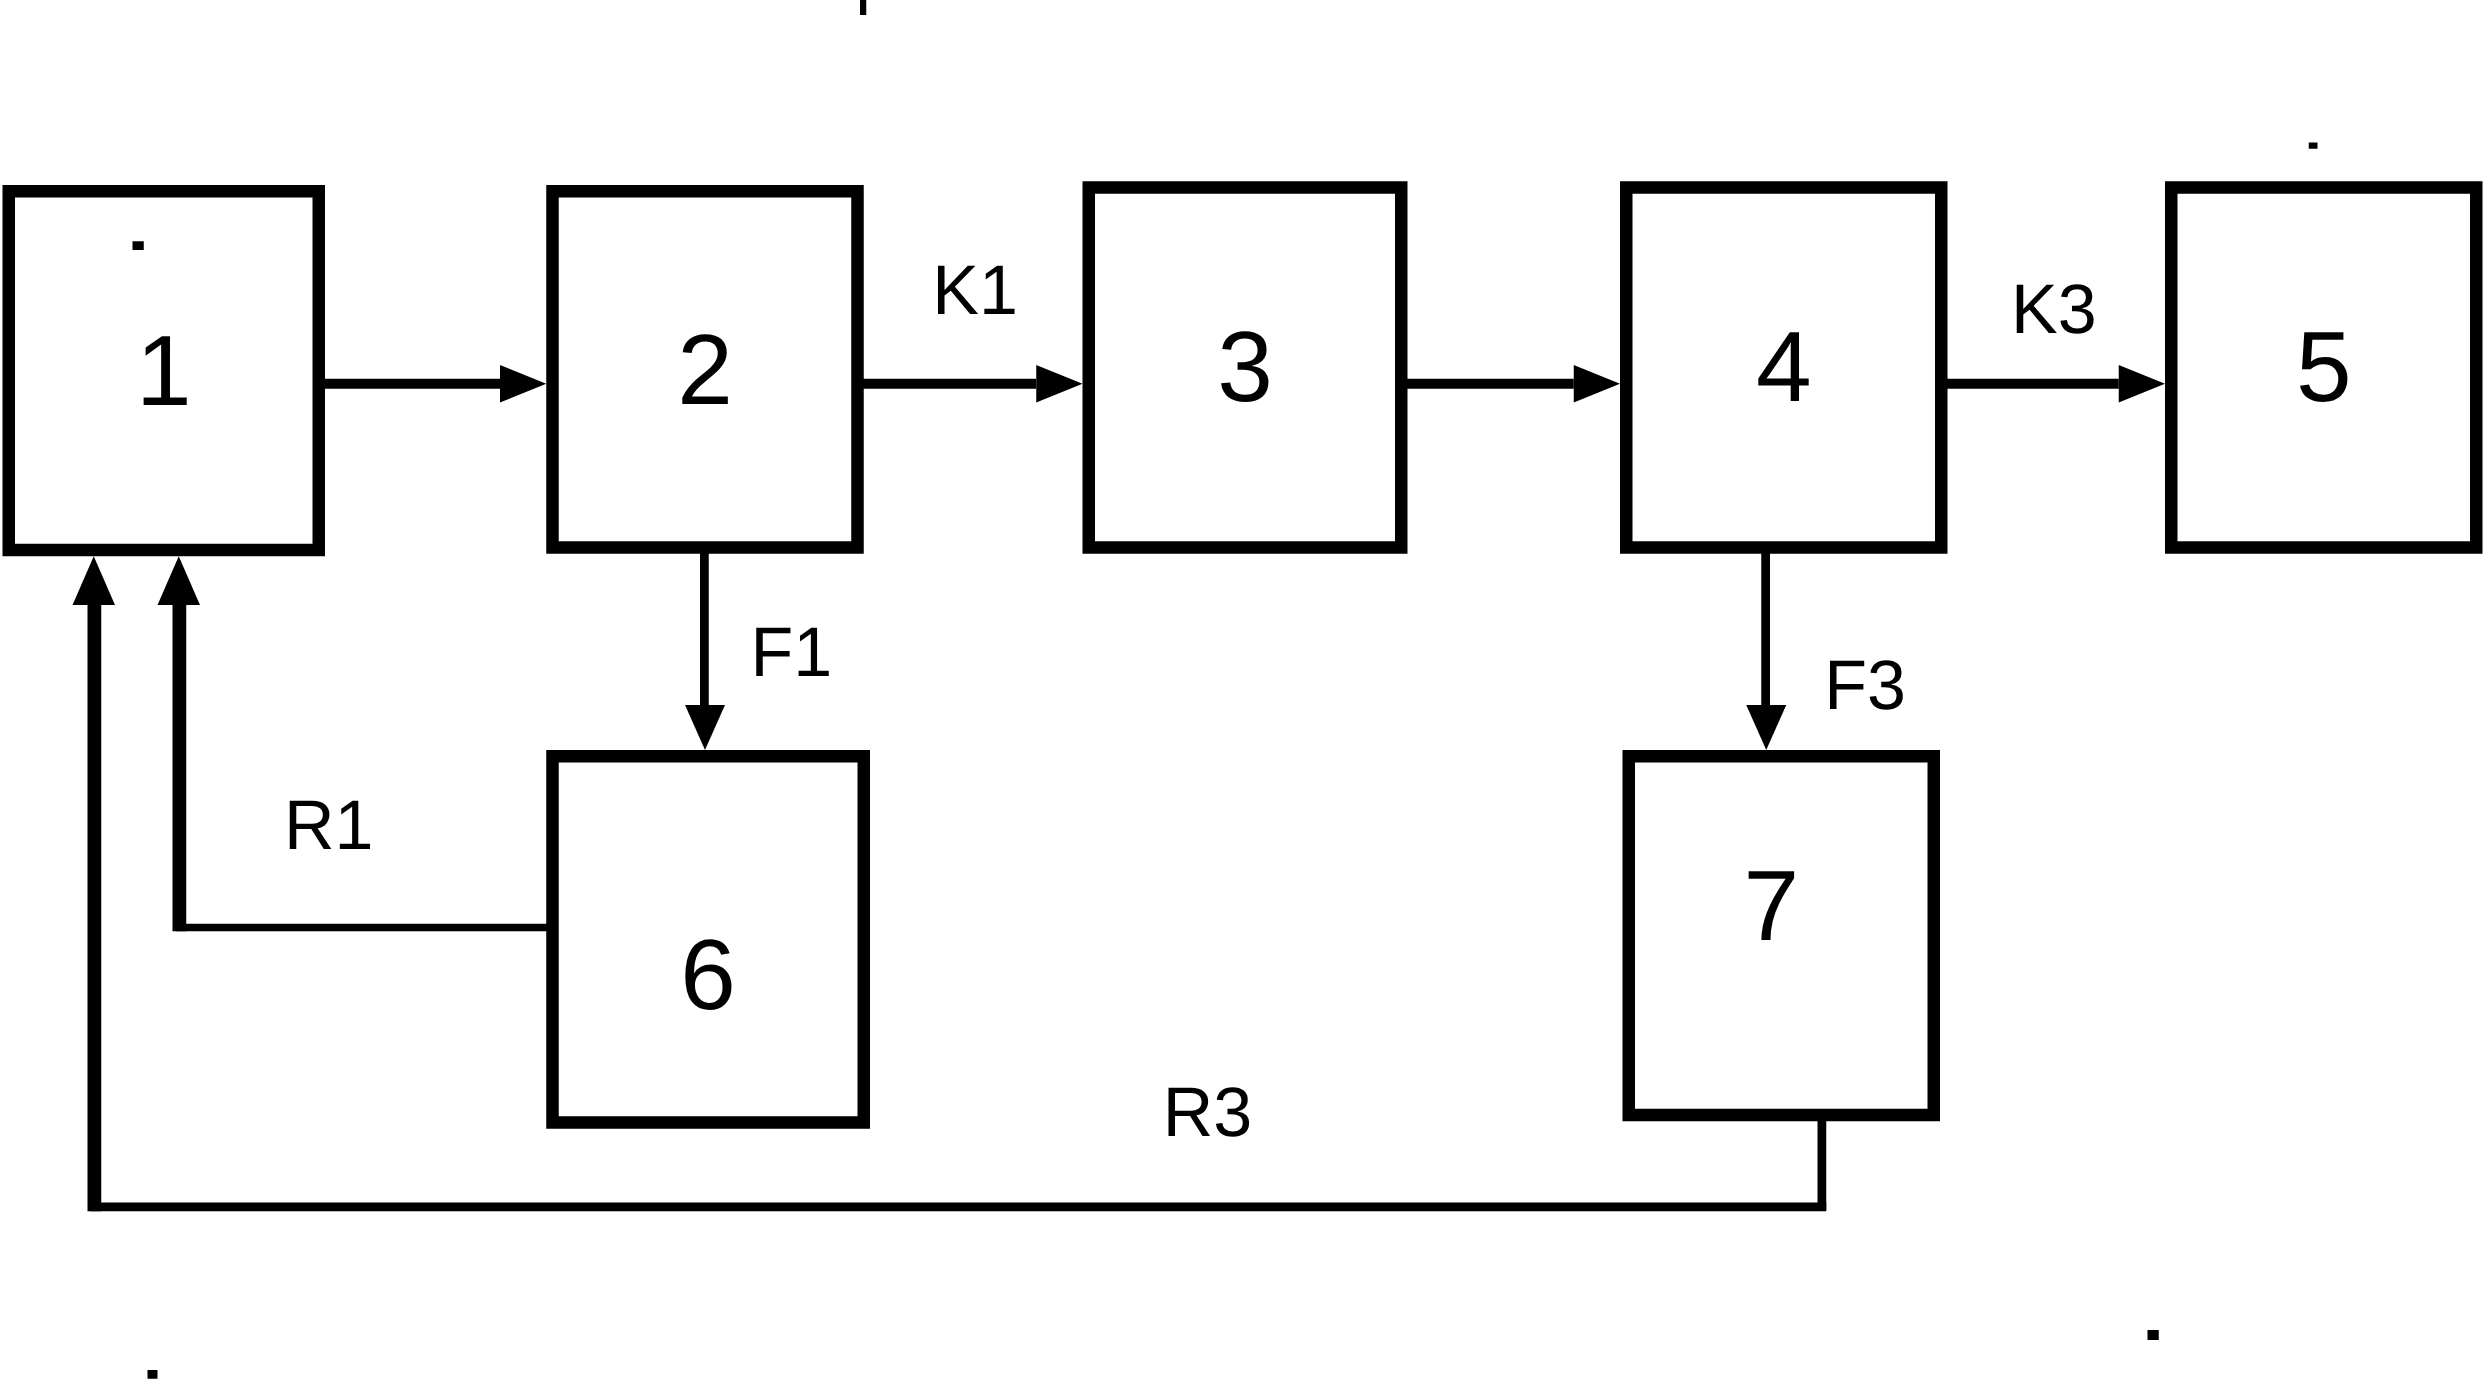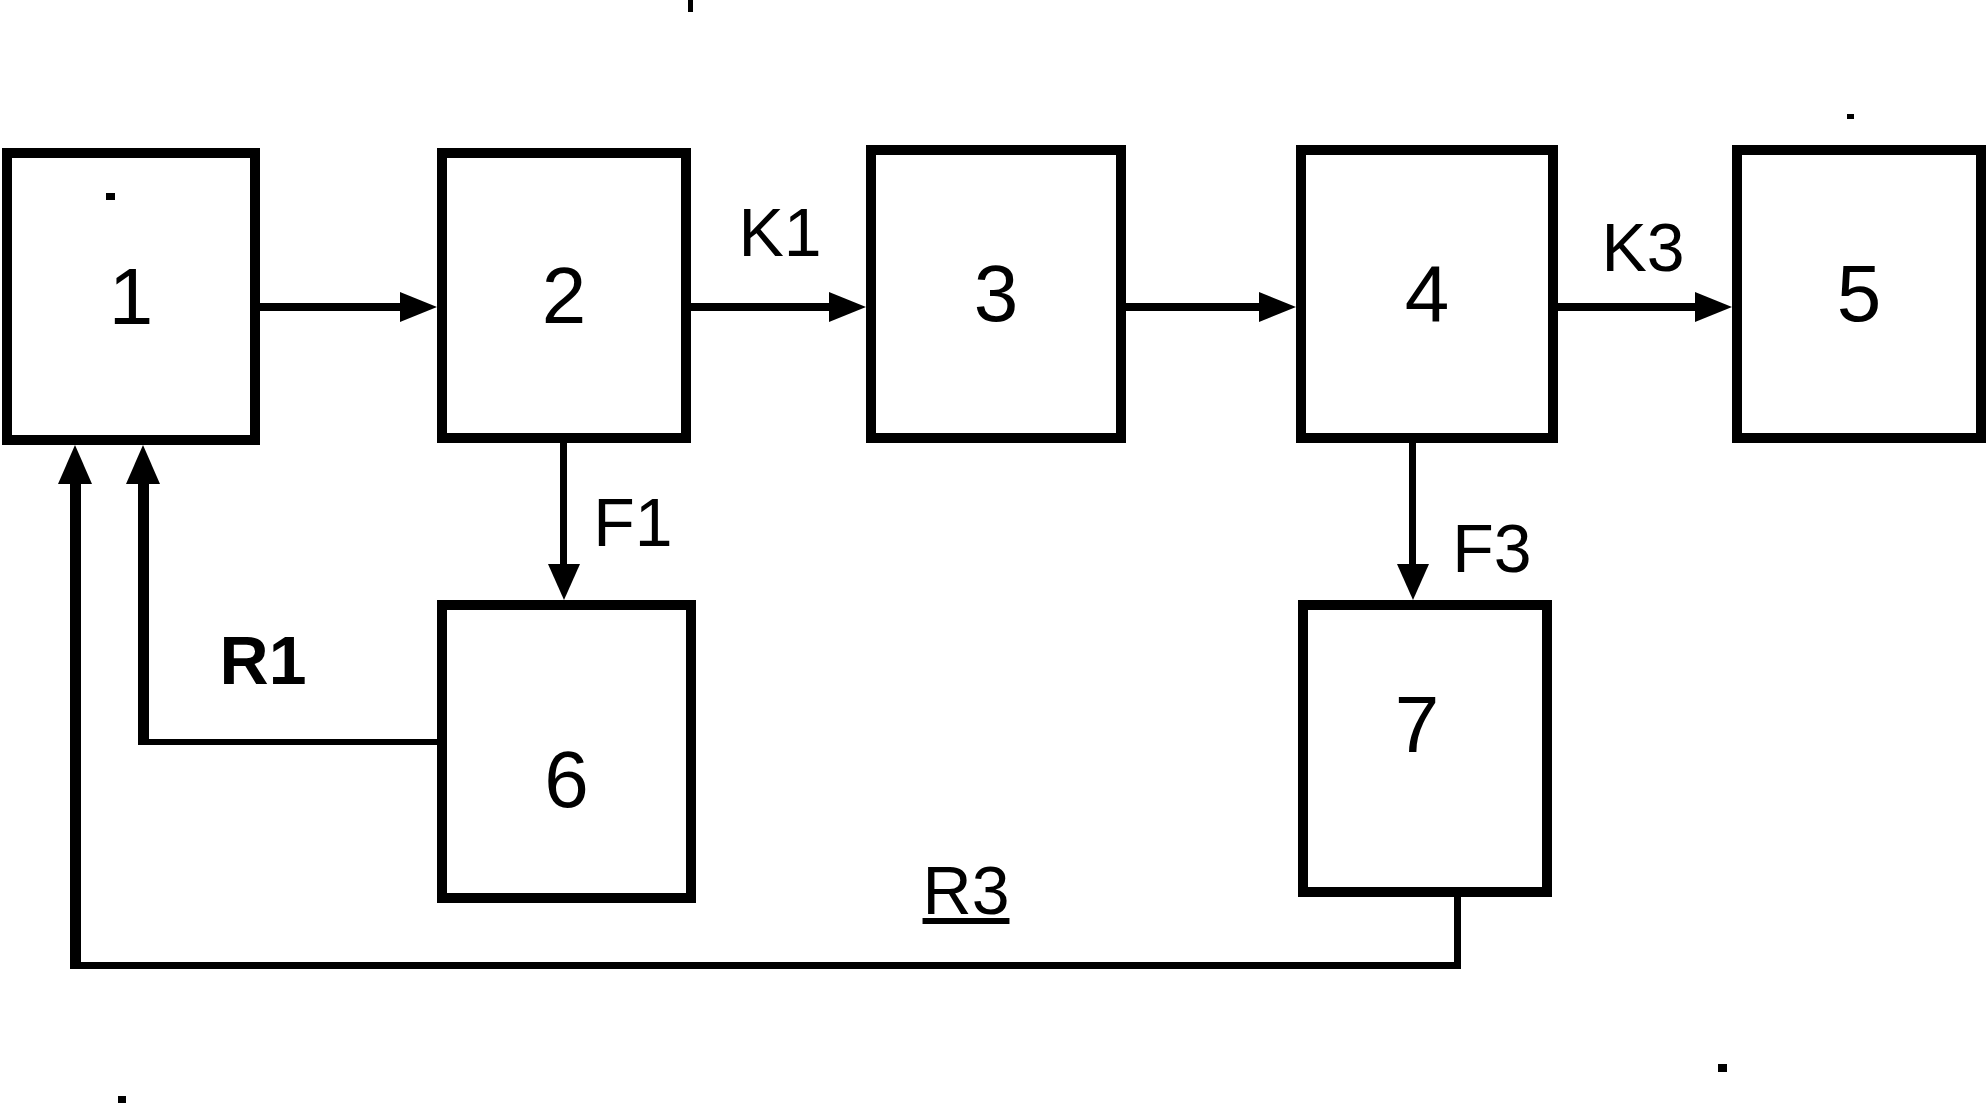--- a/index.html
+++ b/index.html
@@ -71,21 +71,21 @@
     border-top: 36px solid #000000;
   }
   .head-up {
     border-left: 17px solid transparent;
     border-right: 17px solid transparent;
     border-bottom: 39px solid #000000;
   }
   
   .edge-label {
     position: absolute;
-    font-size: 68px;
+    font-size: 56px;
     line-height: 1;
     color: #000000;
     transform: translate(-50%, -50%);
     white-space: nowrap;
   }
   
   .speck {
     position: absolute;
     background: #000000;
   }
@@ -136,27 +136,27 @@
   <div class="head head-down" style="left:548px; top:564px;"></div>
   <div class="edge-label" style="left:633px; top:522px;">F1</div>
 
   <div class="shaft-v" style="left:1409px; top:441px; height:125px;"></div>
   <div class="head head-down" style="left:1397px; top:564px;"></div>
   <div class="edge-label" style="left:1492px; top:548px;">F3</div>
 
   <div class="line-thin-h" style="left:141px; top:739px; width:299px;"></div>
   <div class="return-v" style="left:138px; top:482px; height:263px;"></div>
   <div class="head head-up" style="left:126px; top:445px;"></div>
-  <div class="edge-label" style="left:263px; top:660px;font-weight:bold;">R1</div>
+  <div class="edge-label" style="left:263px; top:660px;">R1</div>
 
   <div class="shaft-v" style="left:1454px; top:895px; height:73px;"></div>
   <div class="line-thin-h" style="left:72px; top:962px; width:1389px; height:7px;"></div>
   <div class="return-v" style="left:70px; top:482px; height:487px;"></div>
   <div class="head head-up" style="left:58px; top:445px;"></div>
-  <div class="edge-label" style="left:966px; top:890px;text-decoration:underline;">R3</div>
+  <div class="edge-label" style="left:966px; top:890px;">R3</div>
 
   <div class="speck" style="left:688px; top:0px; width:5px; height:12px;"></div>
   <div class="speck" style="left:106px; top:193px; width:9px; height:7px;"></div>
   <div class="speck" style="left:1847px; top:114px; width:7px; height:5px;"></div>
   <div class="speck" style="left:118px; top:1096px; width:8px; height:7px;"></div>
   <div class="speck" style="left:1718px; top:1064px; width:9px; height:8px;"></div>
 
 </div>
 
 </body></html>

